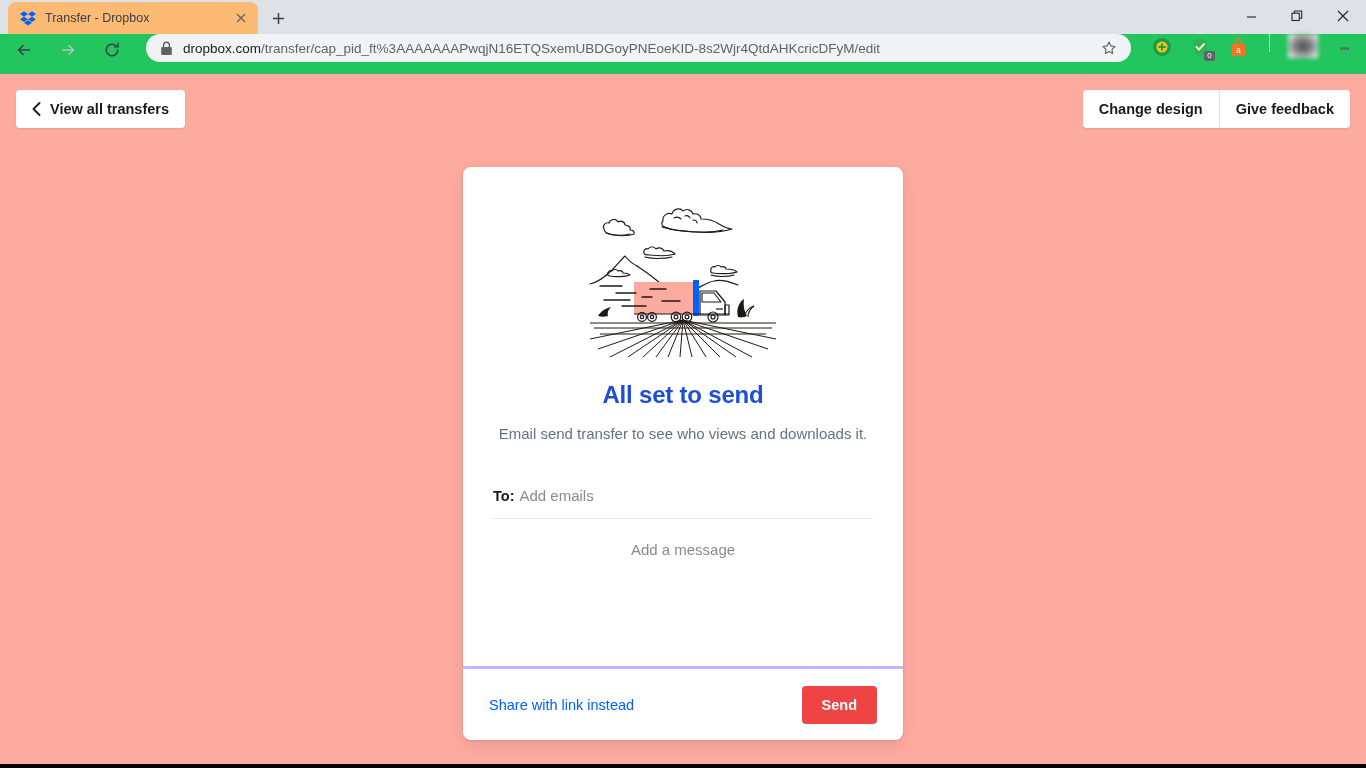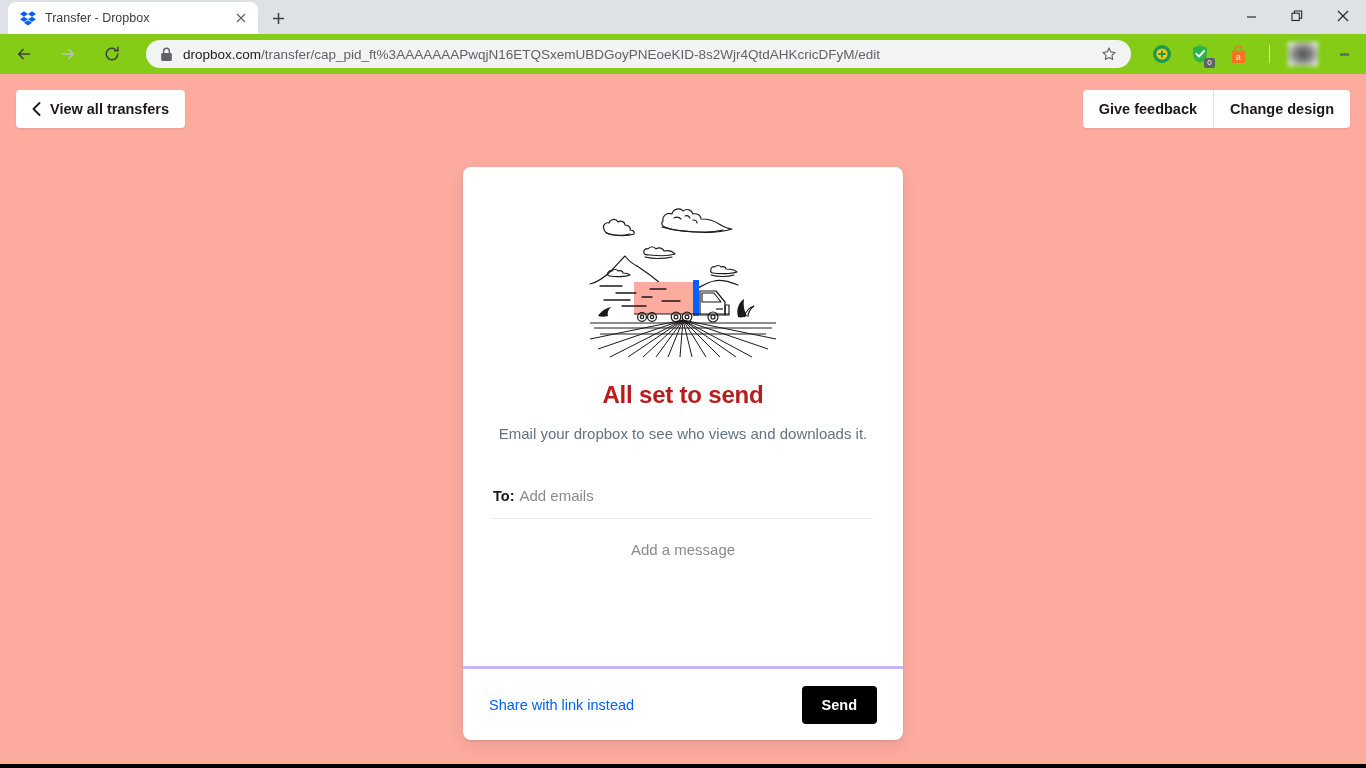--- a/index.html
+++ b/index.html
@@ -12,21 +12,21 @@
 
   
   .browser { width: 1366px; height: 768px; position: relative; }
 
   .tabstrip {
     height: 34px; background: #dee1e6;
     display: flex; align-items: flex-end; position: relative;
   }
   .tab {
     width: 250px; height: 32px; margin-left: 8px;
-    background: #ffffff; border-radius: 8px 8px 0 0;
+    background: #fdba74; border-radius: 8px 8px 0 0;
     display: flex; align-items: center; gap: 9px;
     padding: 0 8px 0 12px; position: relative;
   }
   .tab-favicon { width: 16px; height: 16px; flex: 0 0 16px; display:block; }
   .tab-title {
     flex: 1 1 auto; font-size: 12.5px; color: #3c4043;
     white-space: nowrap; overflow: hidden; text-overflow: ellipsis;
   }
   .tab-close {
     width: 18px; height: 18px; flex: 0 0 18px; border-radius: 50%;
@@ -35,21 +35,21 @@
   .newtab {
     width: 28px; height: 28px; margin-left: 6px; margin-bottom: 2px;
     border-radius: 50%; display: flex; align-items: center; justify-content: center;
   }
   .wincontrols {
     position: absolute; right: 0; top: 0; height: 34px; display: flex;
   }
   .wc { width: 46px; height: 32px; display: flex; align-items: center; justify-content: center; }
 
   .toolbar {
-    height: 40px; background: #84cc16; display: flex; align-items: center;
+    height: 40px; background: #22c55e; display: flex; align-items: flex-start;
     padding: 0 8px; gap: 12px;
   }
   .navbtn {
     width: 32px; height: 32px; border-radius: 50%;
     display: flex; align-items: center; justify-content: center; flex: 0 0 32px;
   }
   .omnibox {
     flex: 1 1 auto; height: 28px; background: #f1f3f4; border-radius: 14px;
     display: flex; align-items: center; padding: 0 8px 0 14px; margin: 0 6px;
     gap: 10px; min-width: 0;
@@ -101,21 +101,21 @@
     background: #fff; border-radius: 8px;
     box-shadow: 0 1px 3px rgba(0,0,0,.10), 0 6px 18px rgba(0,0,0,.07);
     display: flex; flex-direction: column;
   }
   .card-body { flex: 1 1 auto; padding: 0 30px; position: relative; }
 
   .illus { width: 190px; height: 170px; display: block; margin: 22px auto 0; }
 
   .card-title {
     text-align: center; font-size: 24px; font-weight: bold;
-    color: #b91c1c; letter-spacing: -.2px; margin-top: 22px;
+    color: #1d4ed8; letter-spacing: -.2px; margin-top: 22px;
   }
   .card-sub {
     text-align: center; font-size: 15px; color: #637282; margin-top: 16px;
   }
 
   .to-row {
     display: flex; align-items: baseline; gap: 5px;
     margin-top: 45px; padding-bottom: 14px; border-bottom: 1px solid #e7e7e7;
   }
   .to-label { font-size: 14.5px; font-weight: bold; color: #1e1919; }
@@ -135,21 +135,21 @@
 
   .card-footer {
     flex: 0 0 74px; border-top: 3px solid #c4b5fd;
     display: flex; align-items: center; justify-content: space-between;
     padding: 0 26px;
   }
   .link {
     font-size: 14.5px; color: #0061fe; text-decoration: none; cursor: pointer;
   }
   .send-btn {
-    background: #000000; color: #fff; border: none; border-radius: 4px;
+    background: #ef4444; color: #fff; border: none; border-radius: 4px;
     height: 38px; padding: 0 20px; font-size: 14.5px; font-weight: bold;
     font-family: "Liberation Sans", sans-serif; cursor: pointer;
   }
 </style>
 </head>
 <body>
 
 <div class="browser">
 
   <div class="tabstrip">
@@ -255,24 +255,24 @@
     <div class="page-header">
       <button class="pill">
         <svg width="9" height="14" viewBox="0 0 9 14" fill="none" stroke="#1e1919" stroke-width="1.8" stroke-linecap="round" stroke-linejoin="round">
             <path d="M7.5 1L1.5 7l6 6"></path>
           </svg>
         <span>View all transfers</span>
       </button>
 
       <div class="btn-group">
         <button class="pill">
-          <span>Give feedback</span>
+          <span>Change design</span>
         </button>
         <button class="pill">
-          <span>Change design</span>
+          <span>Give feedback</span>
         </button>
       </div>
     </div>
 
     <div class="card">
       <div class="card-body">
 
         <svg class="illus" viewBox="0 0 190 170">
           <g fill="none" stroke="#1e1919" stroke-width="1.15" stroke-linecap="round" stroke-linejoin="round">
 
@@ -349,21 +349,21 @@
             <path d="M95 131L118 168"></path>
               <path d="M95 131L132 168"></path>
               <path d="M95 131L148 168"></path>
             <path d="M95 131L164 168"></path>
               <path d="M95 131L180 160"></path>
               <path d="M95 131L188 150"></path>
           </g>
         </svg>
 
         <div class="card-title">All set to send</div>
-        <div class="card-sub">Email your dropbox to see who views and downloads it.</div>
+        <div class="card-sub">Email send transfer to see who views and downloads it.</div>
 
         <div class="to-row">
           <span class="to-label">To:</span>
           <input class="to-input" type="text" placeholder="Add emails" style="">
         </div>
 
         <textarea class="msg-input" placeholder="Add a message" style=""></textarea>
       </div>
 
       <div class="card-footer">

